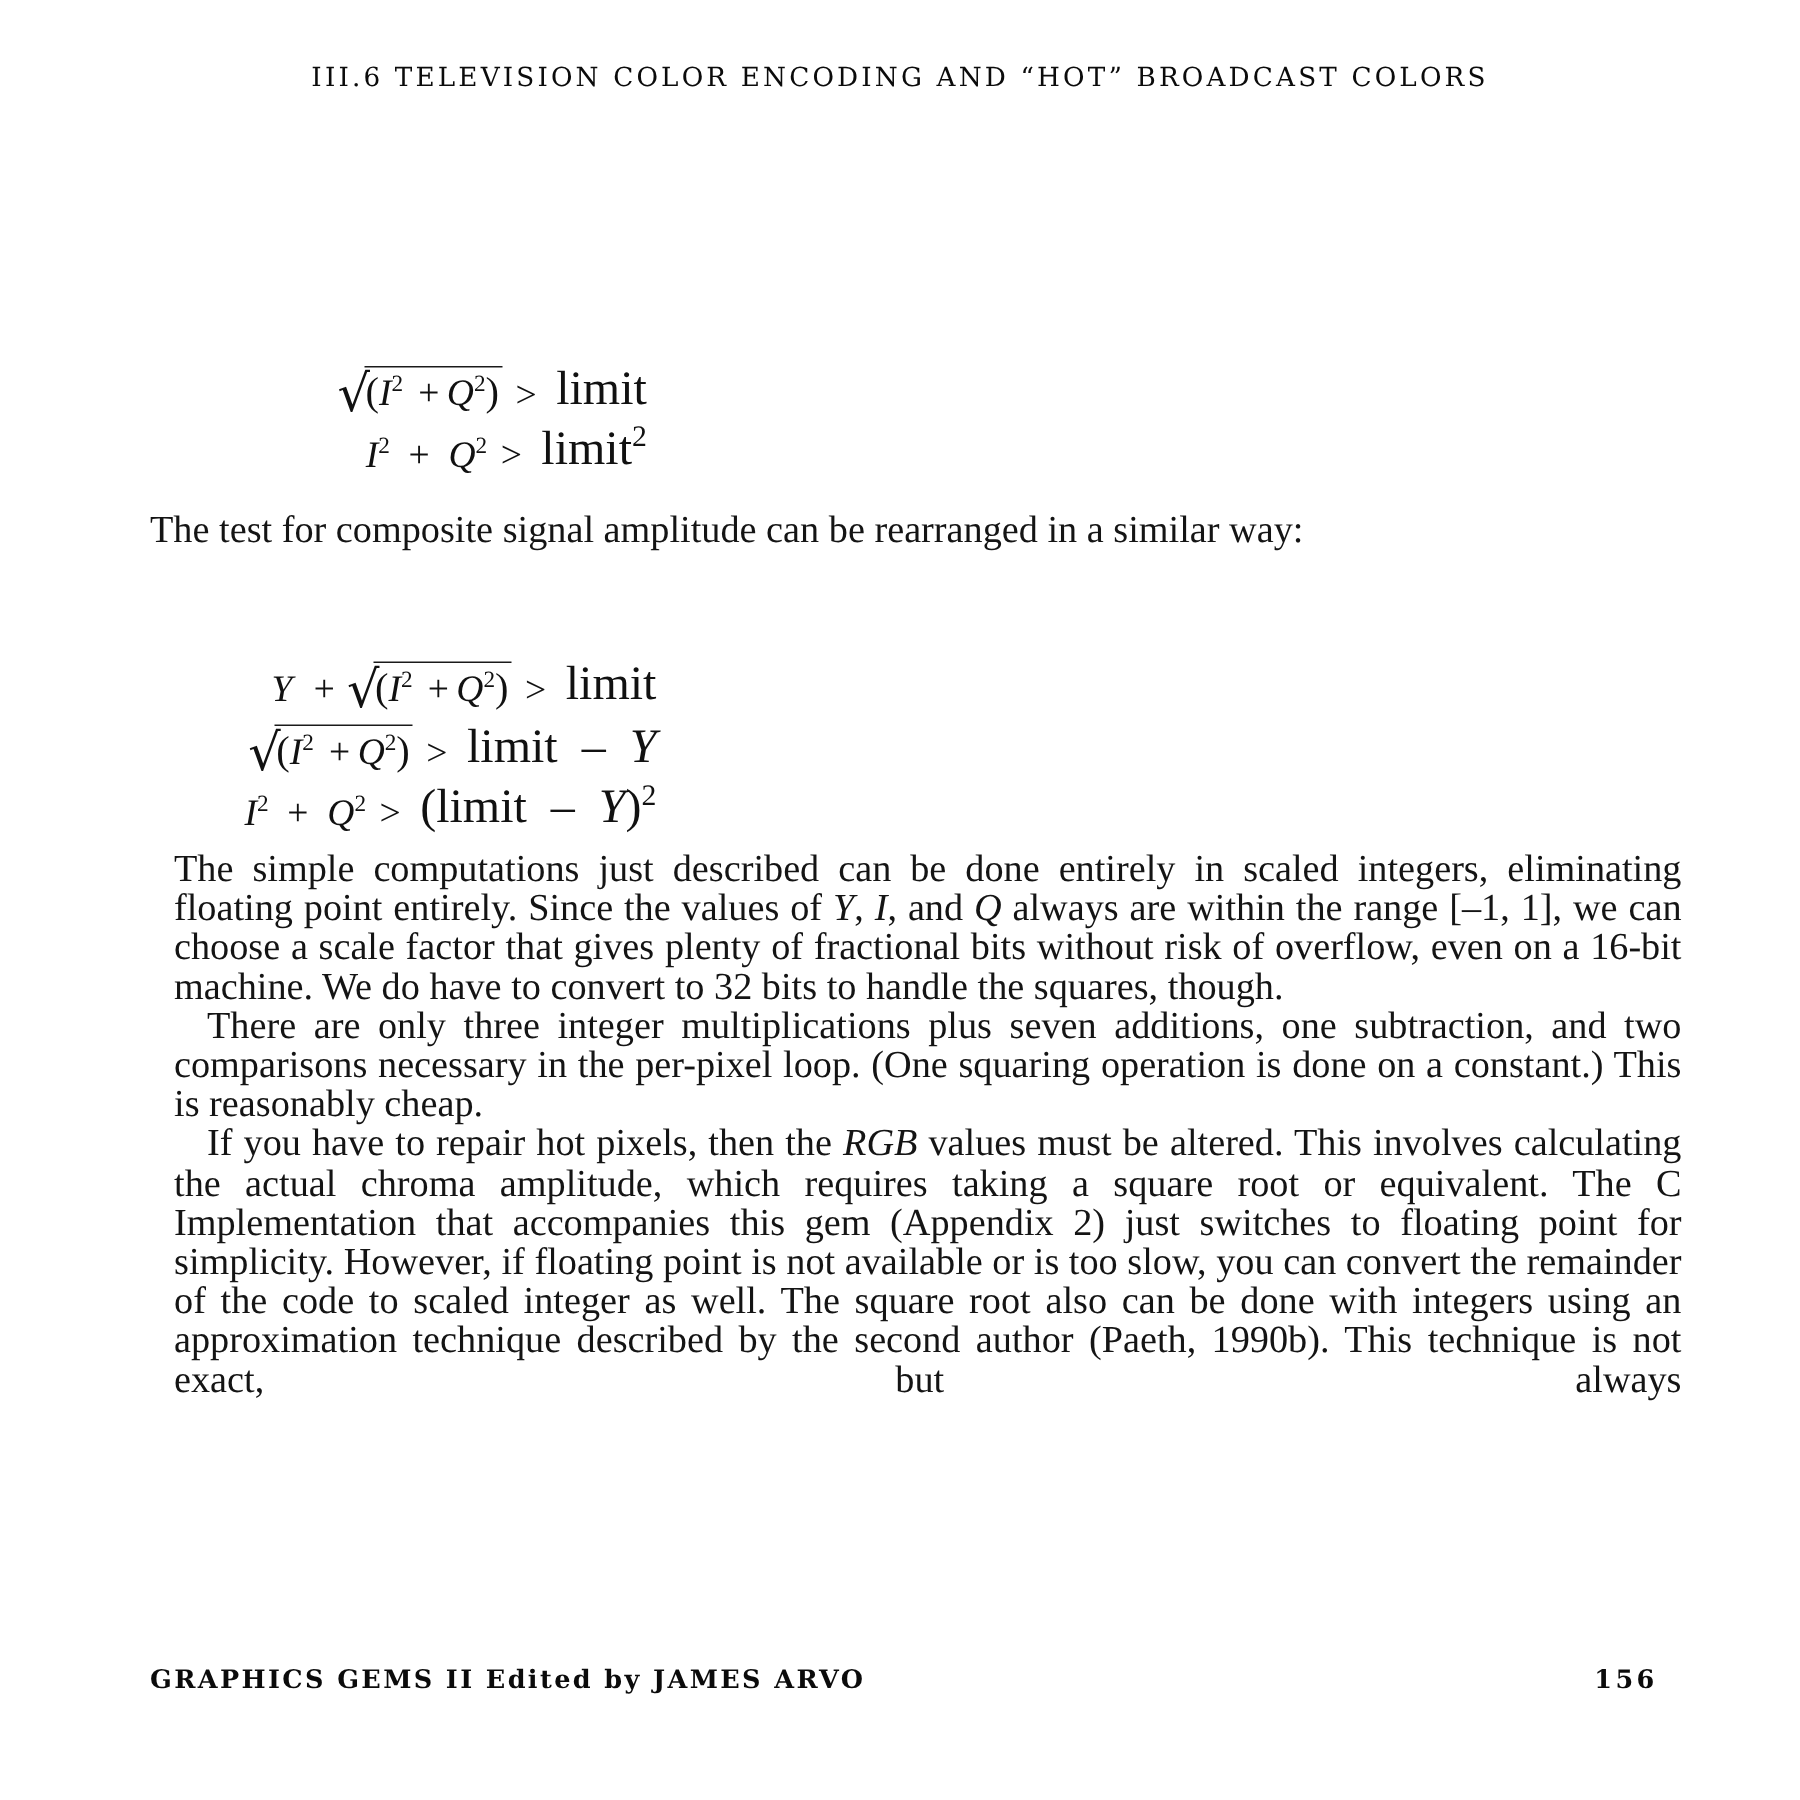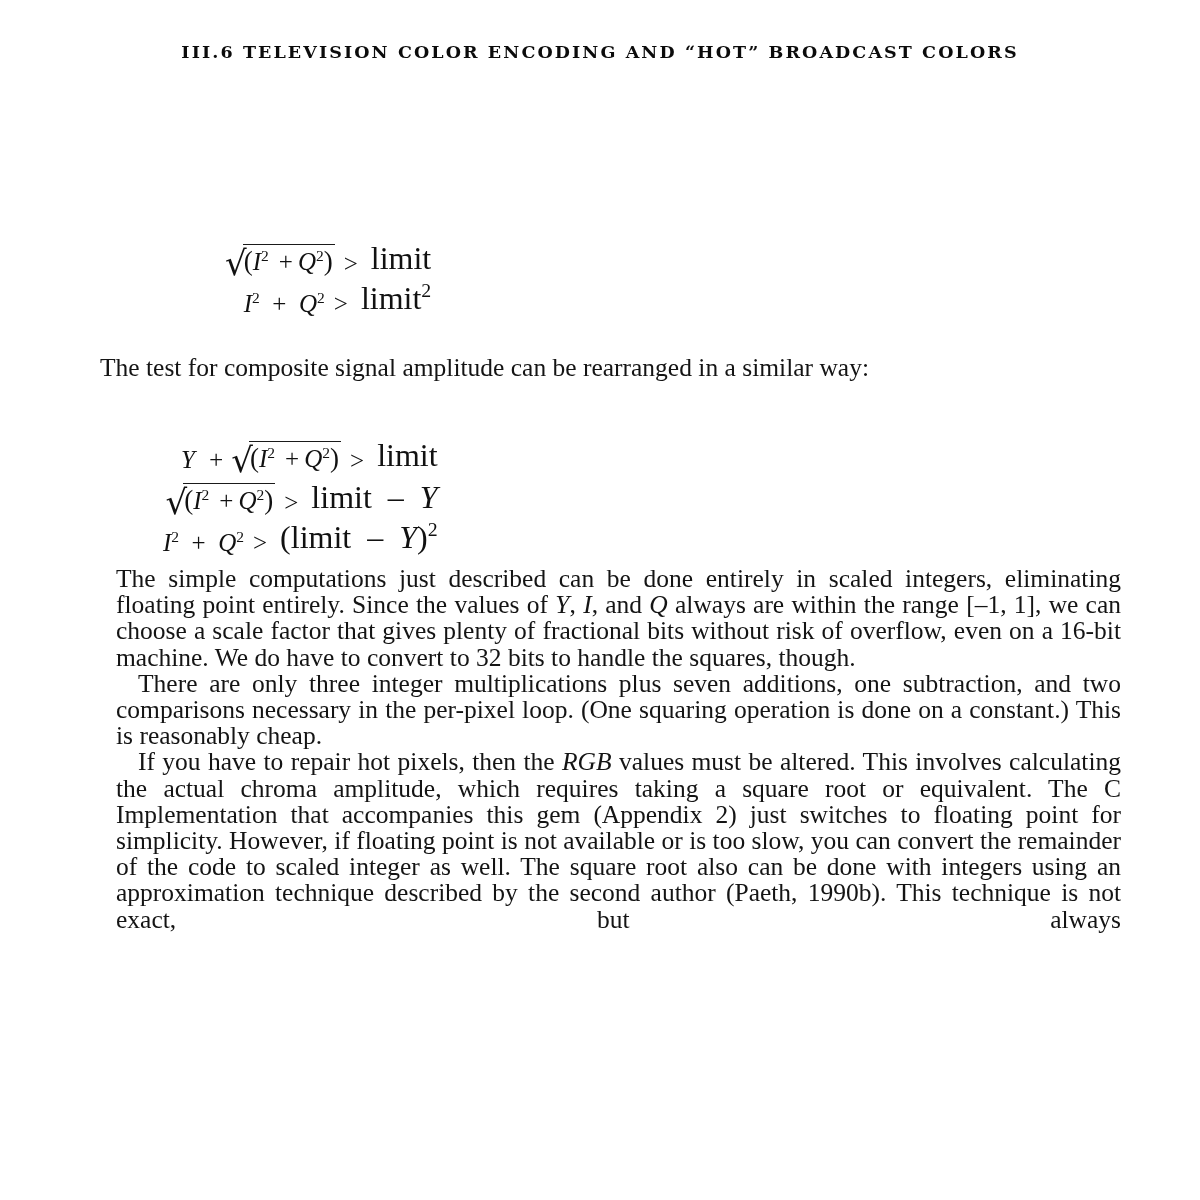--- a/index.html
+++ b/index.html
@@ -24,21 +24,21 @@
   }
 
   
   .running-head {
     position: absolute;
     left: 100px;
     top: 42px;
     width: 1000px;
     text-align: center;
     font-family: "DejaVu Serif", "Liberation Serif", serif;
-    font-weight: bold;
+    font-weight: normal;
     font-size: 17.5px;
     letter-spacing: 2.1px;
     color: #0b0b0b;
     white-space: nowrap;
   }
 
   
   .col {
     position: absolute;
     left: 100px;
@@ -153,21 +153,21 @@
       <span class="eq-rhs" style="padding-left:4px;">limit</span>
     </div>
 
     <div class="eq-row" style="padding-right: 0px; margin-top: 2px;">
       <span style="font-size:25px;"><span class="var">I</span><sup class="sq">2</sup>&nbsp;&nbsp;+&nbsp;&nbsp;<span class="var">Q</span><sup class="sq">2</sup></span>
       <span class="op">&gt;</span>
       <span class="eq-rhs" style="padding-left:4px;">limit<sup class="sq">2</sup></span>
     </div>
   </div>
 
-  <div class="col" style="top: 355px;">
+  <div class="col" style="top: 340px;">
     <p class="body noindent">The test for composite signal amplitude can be rearranged in a similar way:</p>
   </div>
 
   <div class="eq-block" style="left: 163px; top: 437px;">
 
     <div class="eq-row">
       <span class="eq-lead">Y&nbsp;&nbsp;+</span>
       <span class="radical">
         <span class="hook">√</span>
         <span class="rad-body">
@@ -200,14 +200,18 @@
 
     <p class="body noindent"><span>The simple computations just described can be done entirely in scaled integers, eliminating floating point entirely. Since the values of </span><i>Y</i><span>, </span><i>I</i><span>, and </span><i>Q</i><span> always are within the range [–1, 1], we can choose a scale factor that gives plenty of fractional bits without risk of overflow, even on a 16-bit machine. We do have to convert to 32 bits to handle the squares, though.</span></p>
 
     <p class="body indent">There are only three integer multiplications plus seven additions, one subtraction, and two comparisons necessary in the per-pixel loop. (One squaring operation is done on a constant.) This is reasonably cheap.</p>
 
 
     <p class="body indent full-justify"><span>If you have to repair hot pixels, then the </span><i>RGB</i><span> values must be altered. This involves calculating the actual chroma amplitude, which requires taking a square root or equivalent. The C Implementation that accompanies this gem (Appendix 2) just switches to floating point for simplicity. However, if floating point is not available or is too slow, you can convert the remainder of the code to scaled integer as well. The square root also can be done with integers using an approximation technique described by the second author (Paeth, 1990b). This technique is not exact, but always</span></p>
 
   </div>
 
+  <div class="footer">
+    <span class="book-line">GRAPHICS  GEMS  II Edited by  JAMES  ARVO</span>
+    <span class="page-no">156</span>
+  </div>
 
 </div>
 
 </body></html>

